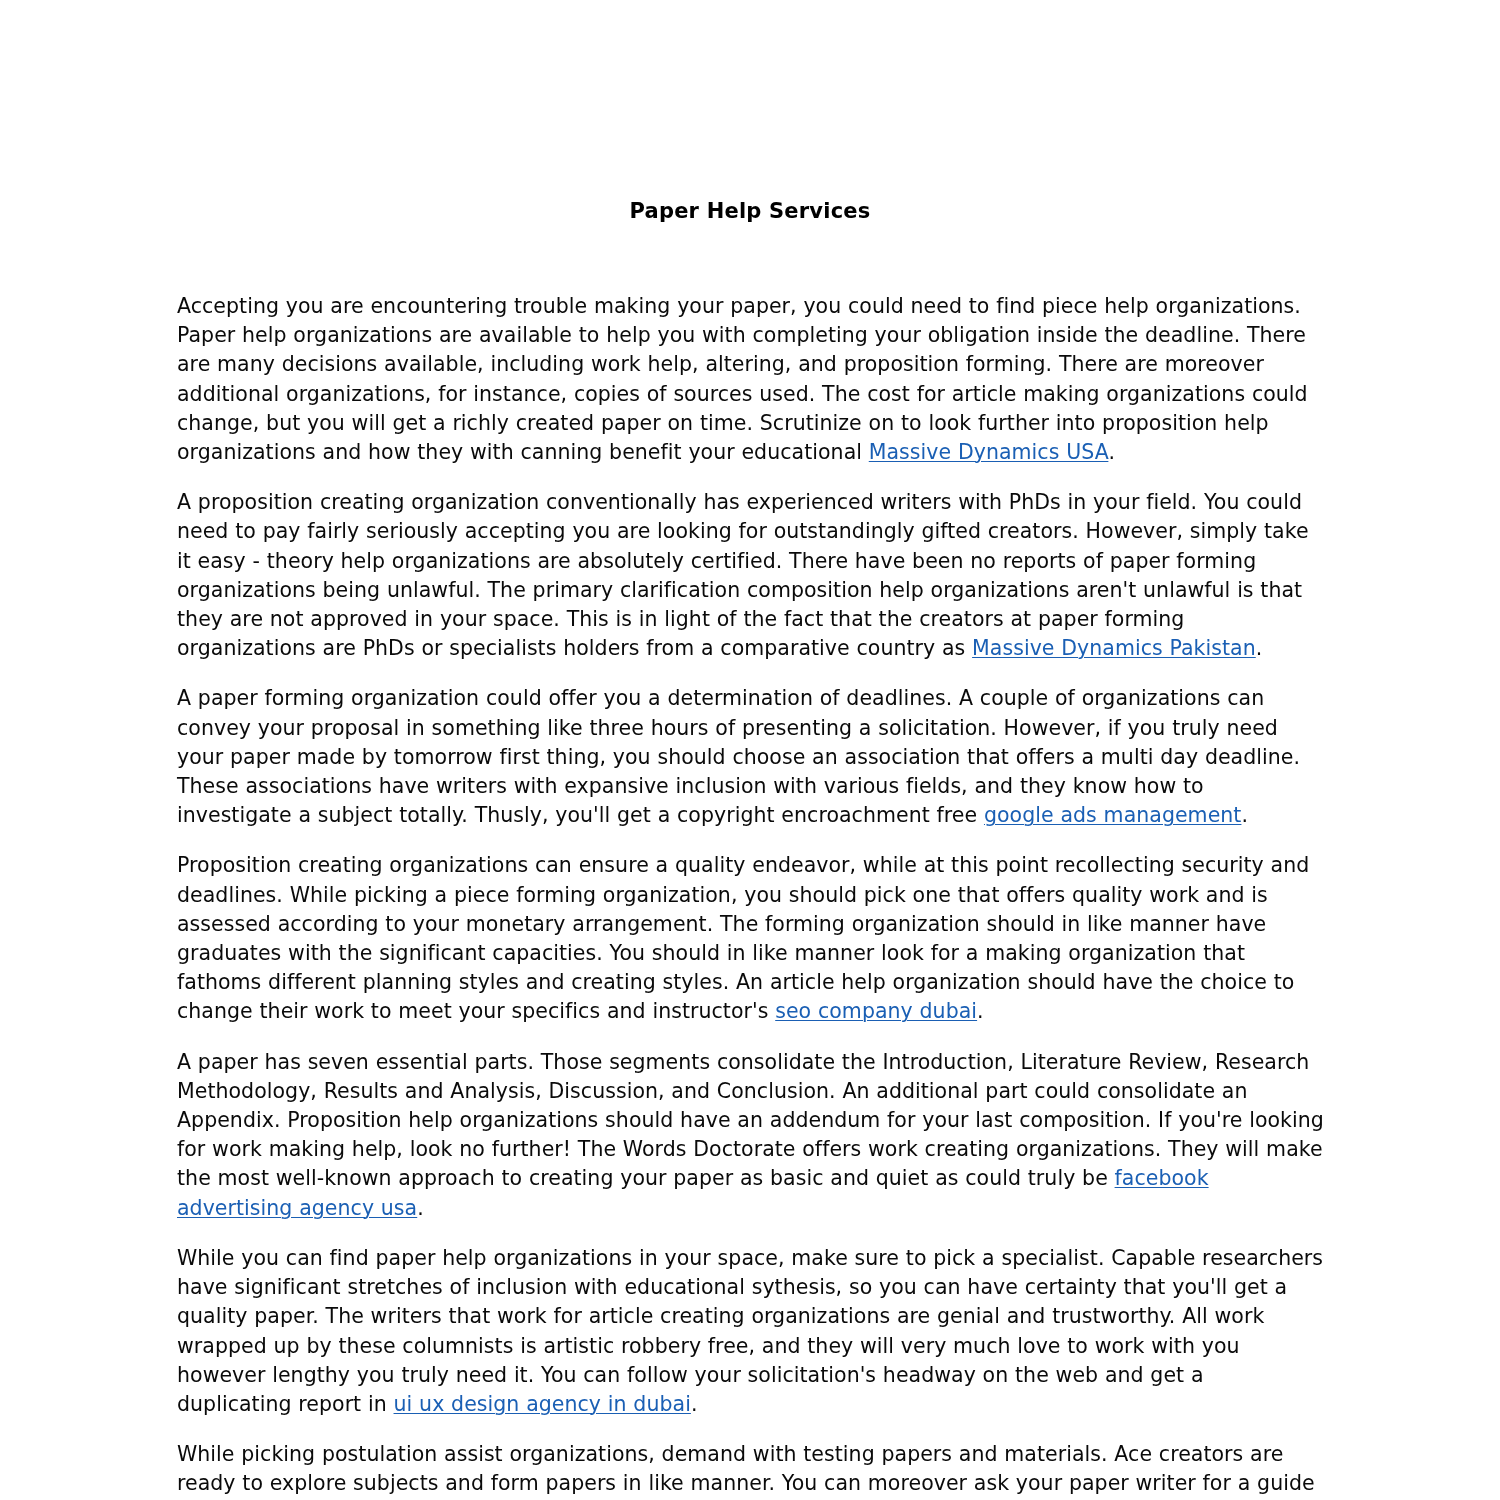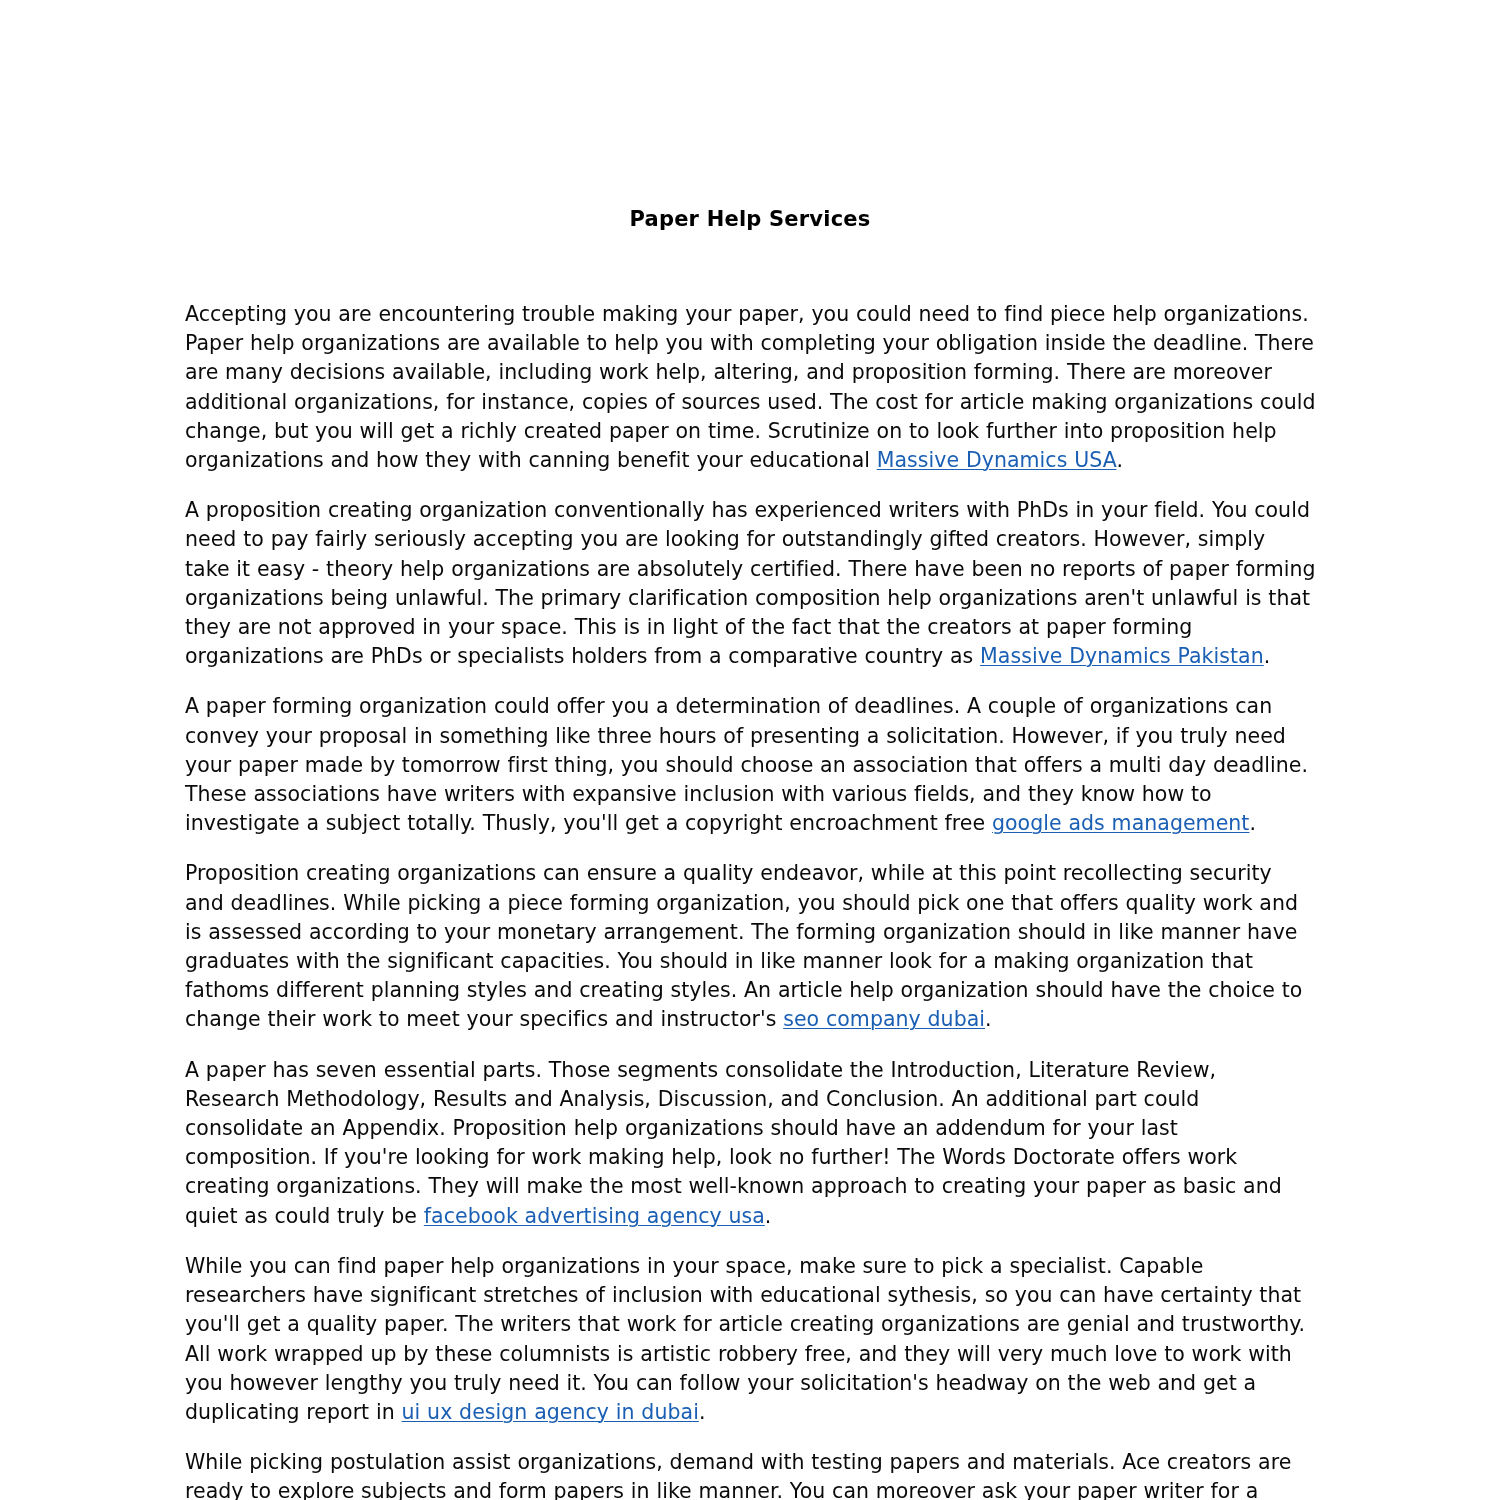--- a/index.html
+++ b/index.html
@@ -14,21 +14,21 @@
     font-family: "DejaVu Sans", sans-serif;
     color: #000000;
   }
   .page {
     position: relative;
     width: 1500px;
     height: 1500px;
     background: #ffffff;
     overflow: hidden;
     box-sizing: border-box;
-    padding: 8px;
+    padding: 0;
   }
   .doc-title {
     text-align: center;
     font-size: 21px;
     font-weight: bold;
     color: #000000;
     letter-spacing: 0.2px;
     margin: 0;
     padding-top: 197px;
     line-height: 28px;

